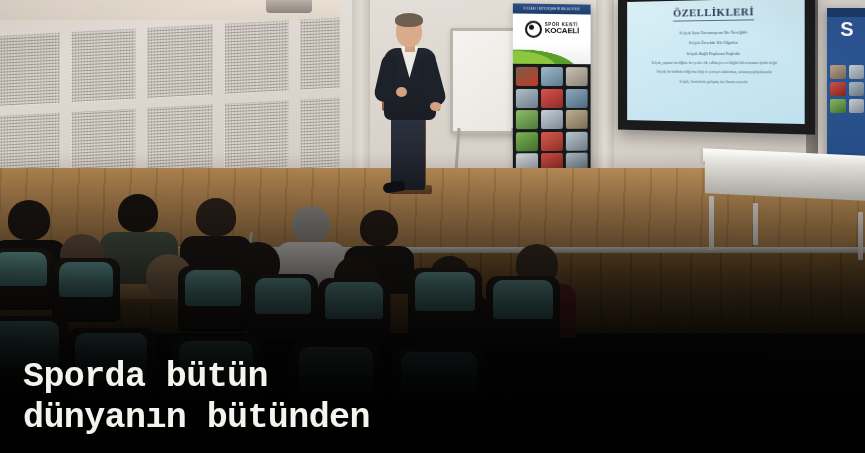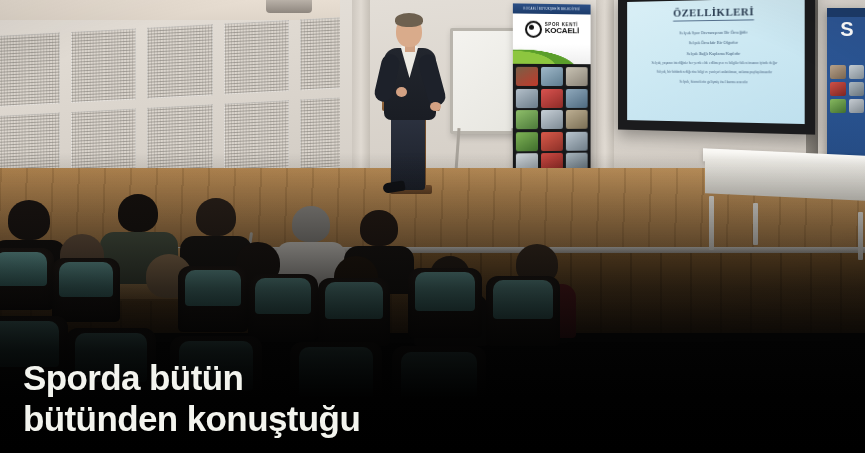--- a/index.html
+++ b/index.html
@@ -343,21 +343,21 @@
       #000 100%);
     pointer-events:none;
   }
 
   
   .headline{
     position:absolute;left:23px;bottom:14px;width:620px;
     z-index:5;
   }
   .headline .line{
-    font-family:Liberation Sans, sans-serif;
+    font-family:Liberation Mono, monospace;
     font-weight:bold;
     font-size:35px;
     line-height:41px;
     letter-spacing:-.6px;
     margin:0;
     white-space:nowrap;
   }
   .headline .w{color:#f3f4ee;}
   .headline .g{color:#1c6313;}
 </style>
@@ -579,16 +579,16 @@
           <div class="pad"></div>
         </div>
     </div>
 
     <div class="vignette"></div>
     <div class="dark-grad"></div>
   </div>
 
   <div class="headline">
     <p class="line w">Sporda bütün</p>
-    <p class="line w">bütünden konuştuğu</p>
+    <p class="line w">dünyanın bütünden</p>
   </div>
 
 </div>
 
 </body></html>

